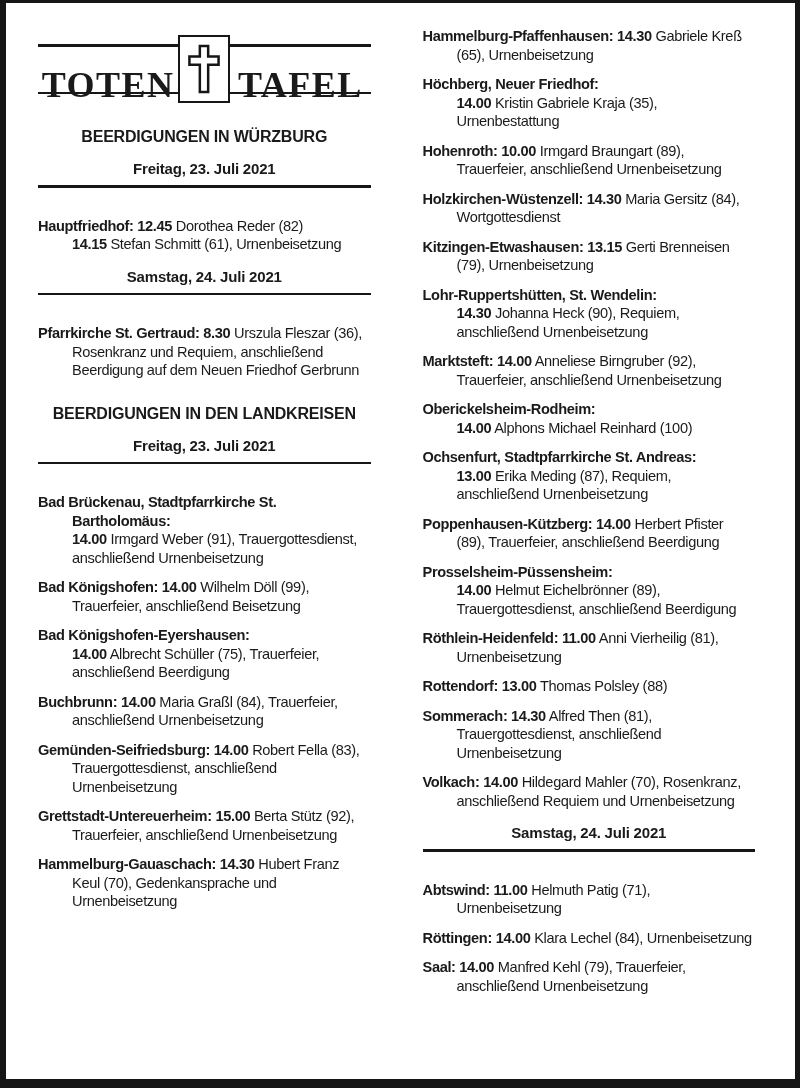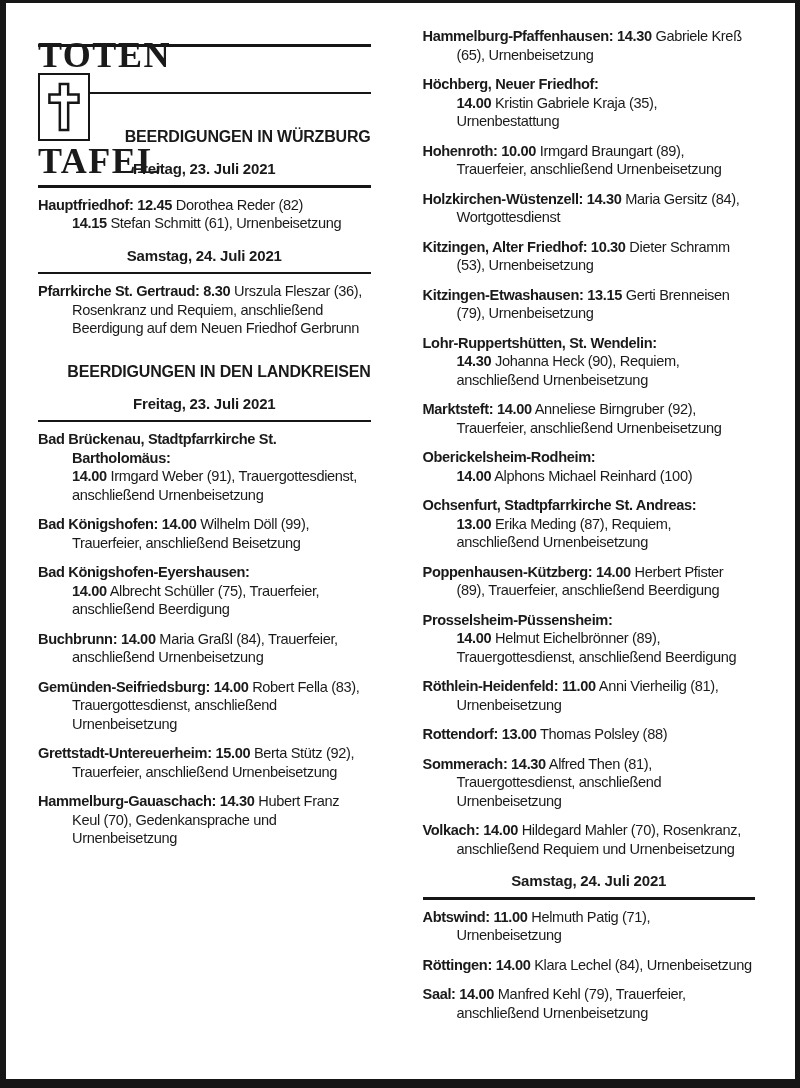--- a/index.html
+++ b/index.html
@@ -12,38 +12,38 @@
     color:#1a1a1a;
     overflow:hidden;
   }
   .cols{display:flex;gap:52px;}
   .col{flex:1;min-width:0;}
   
   .logo{position:relative;height:68px;margin:8px 0 24px;}
   .logo-line{position:absolute;left:0;right:0;height:2.5px;background:#161616;}
   .logo-line.top{top:9px;}
   .logo-line.bottom{bottom:9px;}
-  .logo-row{position:absolute;inset:0;display:flex;align-items:flex-start;flex-direction:column;}
+  .logo-row{position:absolute;inset:0;display:flex;align-items:flex-end;}
   .logo-word{
     flex:1;text-align:center;
     font-family:"Liberation Serif",serif;font-weight:bold;
     font-size:36px;letter-spacing:1.5px;line-height:1;padding-top:2px;
     font-stretch:normal;
   }
   .cross-box{
     width:52px;height:68px;background:#fff;border:2px solid #161616;
     box-sizing:border-box;position:relative;z-index:2;
     display:flex;align-items:center;justify-content:center;flex:0 0 auto;
   }
   
   .section-heading{
-    font-weight:bold;font-size:16px;text-align:right;
+    font-weight:bold;font-size:16px;text-align:center;
     margin:24px 0 4px;letter-spacing:-0.2px;line-height:19px;
   }
-  .date-block{margin:13px 0 8px;}
+  .date-block{margin:13px 0 29px;}
   .date-text{
     font-weight:bold;font-size:15px;text-align:center;
     margin:0 0 7px;letter-spacing:-0.2px;line-height:19px;
   }
   .date-rule{height:2.5px;background:#161616;}
   
   .entry{
     font-size:14.6px;line-height:18.5px;letter-spacing:-0.35px;
     margin:0 0 11px;padding-left:34px;text-indent:-34px;
   }
@@ -95,21 +95,20 @@
           <p class="entry"><span class="b">Hammelburg-Gauaschach: 14.30</span><span> Hubert Franz Keul (70), Gedenkansprache und Urnenbeisetzung</span></p>
         </div>
     </div>
 
     <div class="col">
       <div>
           <p class="entry"><span class="b">Hammelburg-Pfaffenhausen: 14.30</span><span> Gabriele Kreß (65), Urnenbeisetzung</span></p>
           <p class="entry"><span class="b">Höchberg, Neuer Friedhof:</span><br><span class="b">14.00</span><span> Kristin Gabriele Kraja (35), Urnenbestattung</span></p>
           <p class="entry"><span class="b">Hohenroth: 10.00</span><span> Irmgard Braungart (89), Trauerfeier, anschließend Urnenbeisetzung</span></p>
           <p class="entry"><span class="b">Holzkirchen-Wüstenzell: 14.30</span><span> Maria Gersitz (84), Wortgottesdienst</span></p>
-          <p class="entry"><span class="b">Kitzingen, Alter Friedhof: 10.30</span><span> Dieter Schramm (53), Urnenbeisetzung</span></p>
           <p class="entry"><span class="b">Kitzingen-Etwashausen: 13.15</span><span> Gerti Brenneisen (79), Urnenbeisetzung</span></p>
           <p class="entry"><span class="b">Lohr-Ruppertshütten, St. Wendelin:</span><br><span class="b">14.30</span><span> Johanna Heck (90), Requiem, anschließend Urnenbeisetzung</span></p>
           <p class="entry"><span class="b">Marktsteft: 14.00</span><span> Anneliese Birngruber (92), Trauerfeier, anschließend Urnenbeisetzung</span></p>
           <p class="entry"><span class="b">Oberickelsheim-Rodheim:</span><br><span class="b">14.00</span><span> Alphons Michael Reinhard (100)</span></p>
           <p class="entry"><span class="b">Ochsenfurt, Stadtpfarrkirche St. Andreas:</span><br><span class="b">13.00</span><span> Erika Meding (87), Requiem, anschließend Urnenbeisetzung</span></p>
           <p class="entry"><span class="b">Poppenhausen-Kützberg: 14.00</span><span> Herbert Pfister (89), Trauerfeier, anschließend Beerdigung</span></p>
           <p class="entry"><span class="b">Prosselsheim-Püssensheim:</span><br><span class="b">14.00</span><span> Helmut Eichelbrönner (89), Trauergottesdienst, anschließend Beerdigung</span></p>
           <p class="entry"><span class="b">Röthlein-Heidenfeld: 11.00</span><span> Anni Vierheilig (81), Urnenbeisetzung</span></p>
           <p class="entry"><span class="b">Rottendorf: 13.00</span><span> Thomas Polsley (88)</span></p>
           <p class="entry"><span class="b">Sommerach: 14.30</span><span> Alfred Then (81), Trauergottesdienst, anschließend Urnenbeisetzung</span></p>

